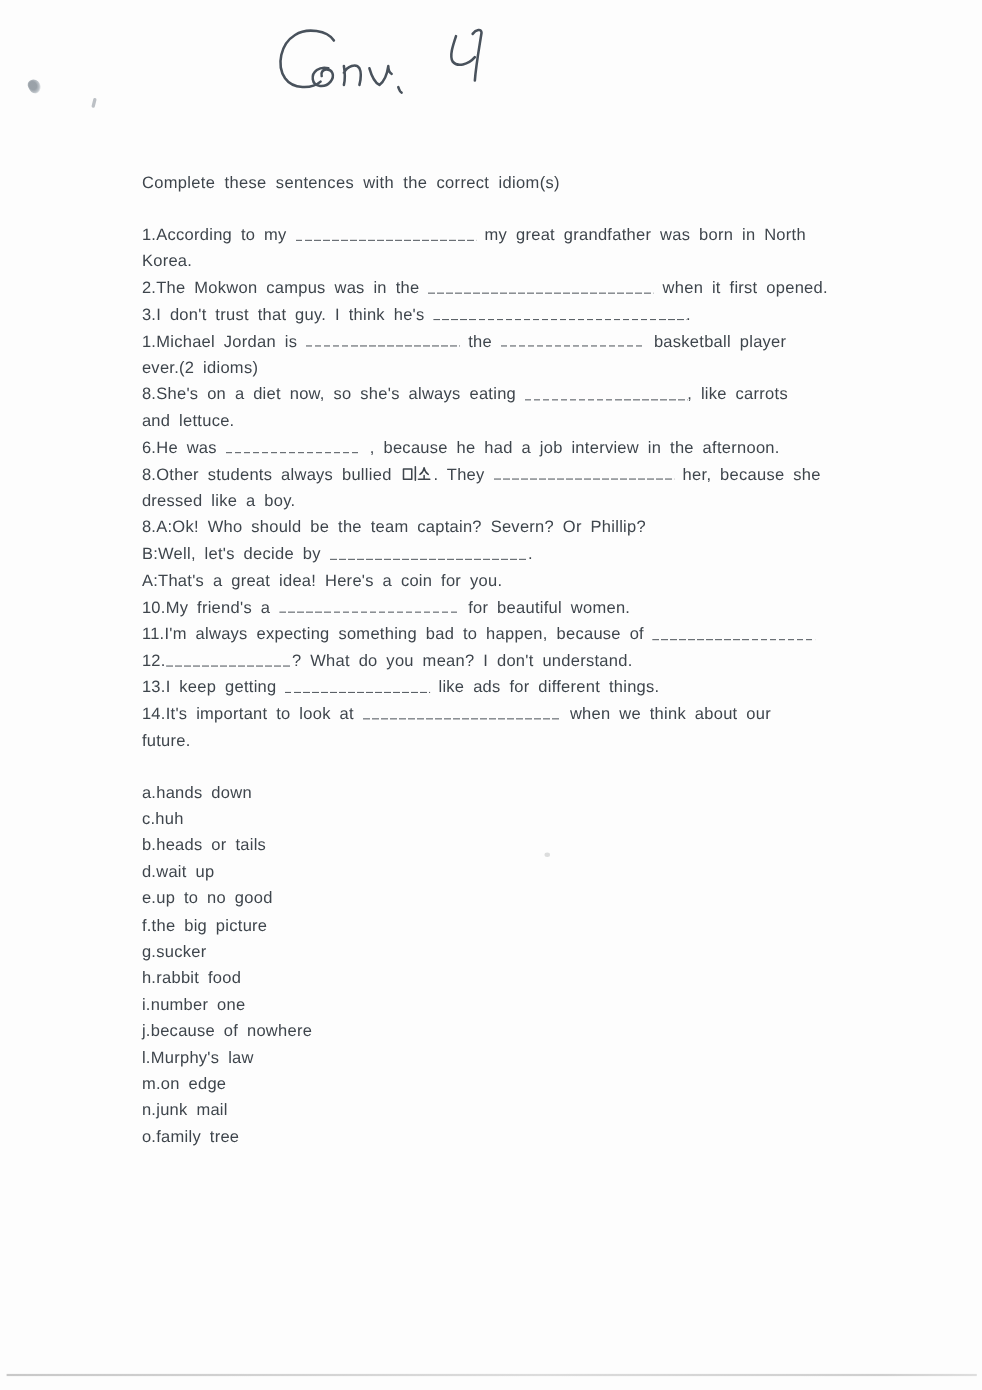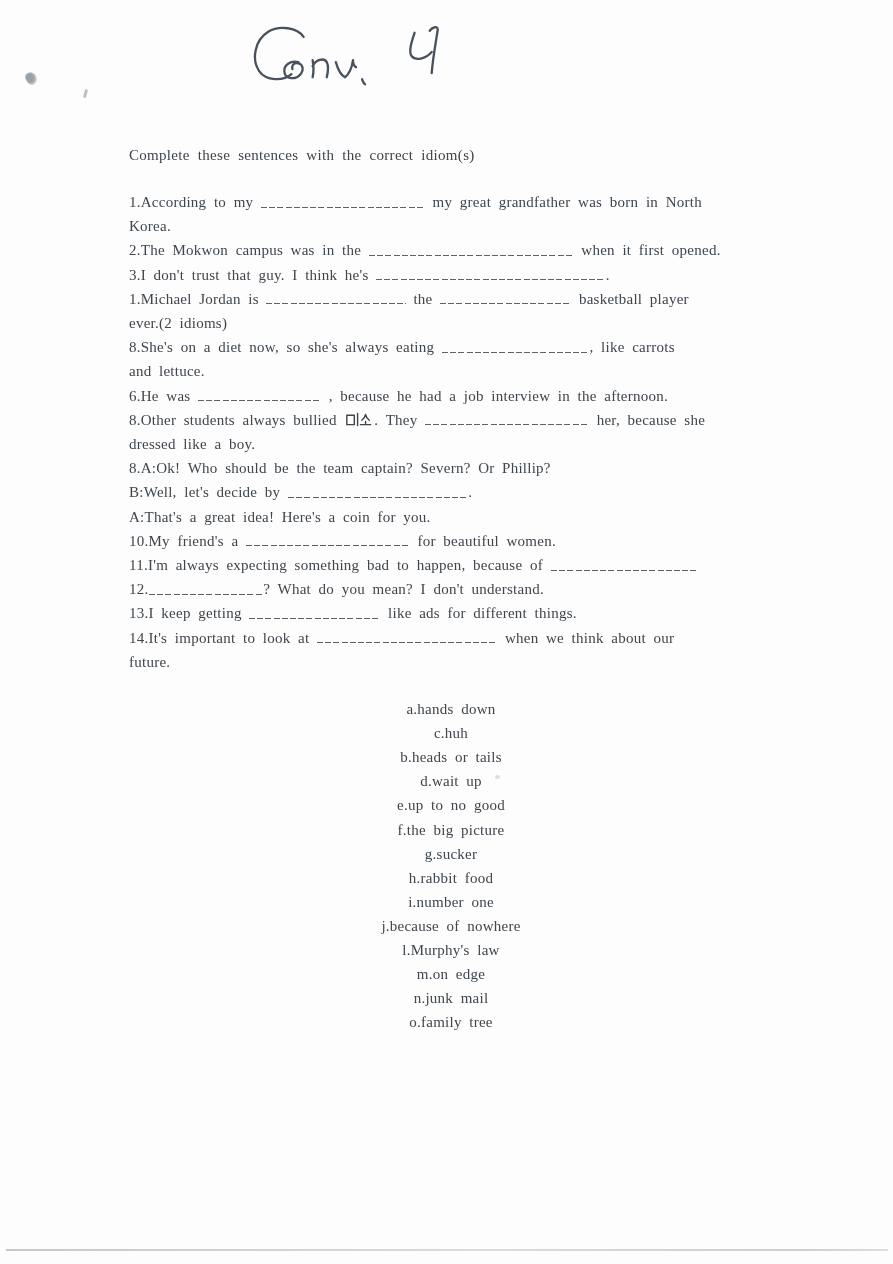--- a/index.html
+++ b/index.html
@@ -18,29 +18,29 @@
   
   .speck1{position:absolute;left:26px;top:72px;width:11px;height:13px;
     background:radial-gradient(ellipse at 40% 40%,#79838c 0 35%,#aab2b9 60%,transparent 75%);
     transform:rotate(-28deg);opacity:.75;border-radius:40% 60% 50% 50%;}
   .speck2{position:absolute;left:84px;top:89px;width:3px;height:9px;
     background:#99a0a7;transform:rotate(14deg);opacity:.65;border-radius:2px;}
   .speck3{position:absolute;left:495px;top:775px;width:5px;height:4px;background:#dcdddd;border-radius:50%;}
   .scan-line{position:absolute;left:6px;top:1249px;width:882px;height:1.7px;
     background:linear-gradient(to right,#bfbfbf,#d6d6d6 55%,#c6c6c6 90%,#d9d9d9);opacity:.85;}
   
-  .content{position:absolute;left:129px;top:143px;width:644px;font-family:Liberation Serif, serif;}
+  .content{position:absolute;left:129px;top:155px;width:644px;}
   .instruction{margin:0 0 23px 0;font-size:15px;line-height:24px;letter-spacing:.3px;word-spacing:4px;}
   .q{margin:0;font-size:15px;line-height:24.2px;letter-spacing:.25px;word-spacing:3.6px;}
   .blank{display:inline-block;height:13px;position:relative;top:1px;
     background:repeating-linear-gradient(to right,currentColor 0 6px,transparent 6px 8.2px) left bottom/100% 1.4px no-repeat;
     opacity:.85;}
   .kr{display:inline-block;width:30px;height:17px;vertical-align:-3px;}
   .kr path{fill:none;stroke:currentColor;stroke-width:1.5;stroke-linecap:round;stroke-linejoin:round;}
-  .options{margin-top:23px;text-align:center;}
+  .options{margin-top:23px;}
   .opt{margin:0;font-size:15px;line-height:24.1px;letter-spacing:.25px;word-spacing:3.6px;}
 </style>
 </head>
 <body style="--ink: #3e454c;">
 
 <div class="page">
 
   <svg class="title-svg" viewBox="0 0 220 62" role="img" aria-label="Conv. 4">
     <path d="M 60,14 C 54,5 36,2 25,9 C 12,17 8,36 16,48 C 23,58 40,58 48,51"></path>
     <path d="M 55,39 C 47,37 40,42 41,49 C 42,56 52,57 57,51 C 61,46 59,40 53,40 C 50,40 48,43 49,46"></path>

